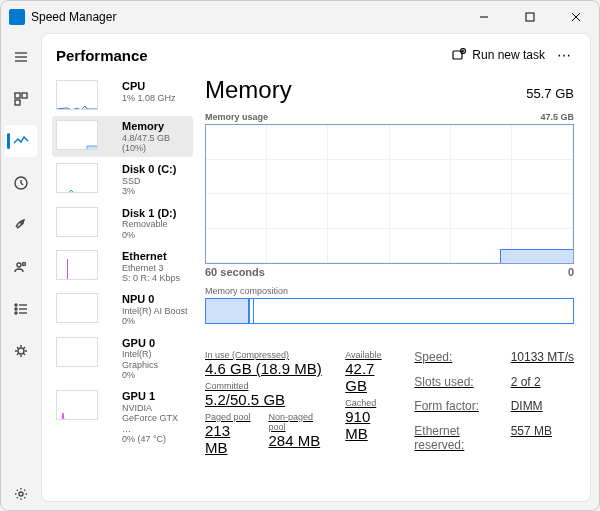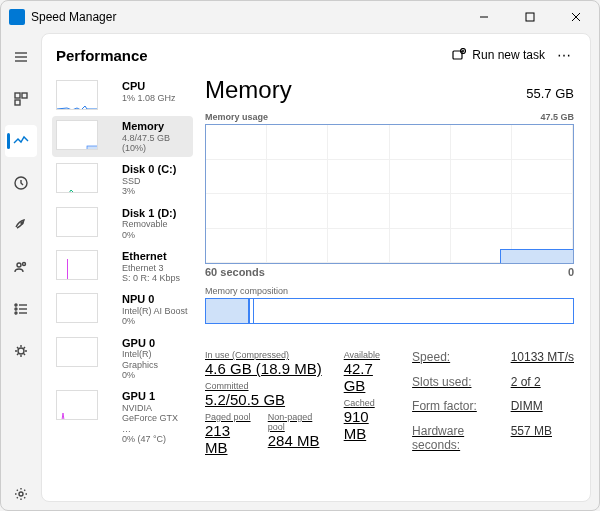--- a/index.html
+++ b/index.html
@@ -312,21 +312,21 @@
               <div class="lab">Cached</div>
               <div class="val-big">910 MB</div>
             </div>
             <div class="stats-right">
               <span class="k">Speed:</span>
                 <span>10133 MT/s</span>
               <span class="k">Slots used:</span>
                 <span>2 of 2</span>
               <span class="k">Form factor:</span>
                 <span>DIMM</span>
-              <span class="k">Hardware seconds:</span>
+              <span class="k">Ethernet reserved:</span>
                 <span>557 MB</span>
             </div>
           </div>
         </div>
       </div>
     </div>
   </div>
 </div>
 
 </body></html>

